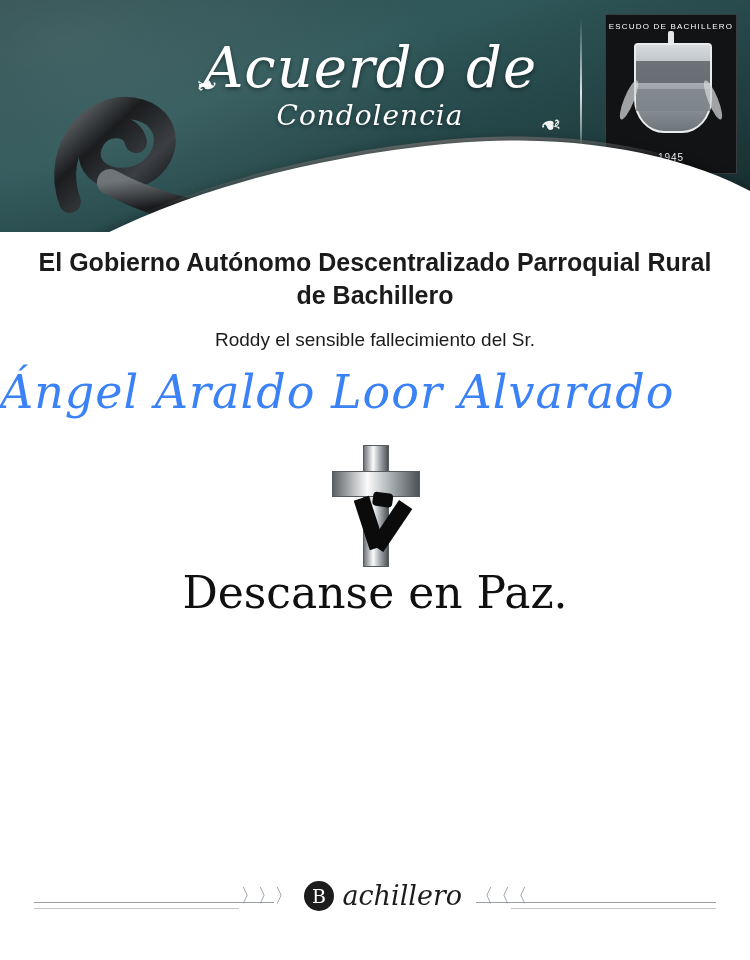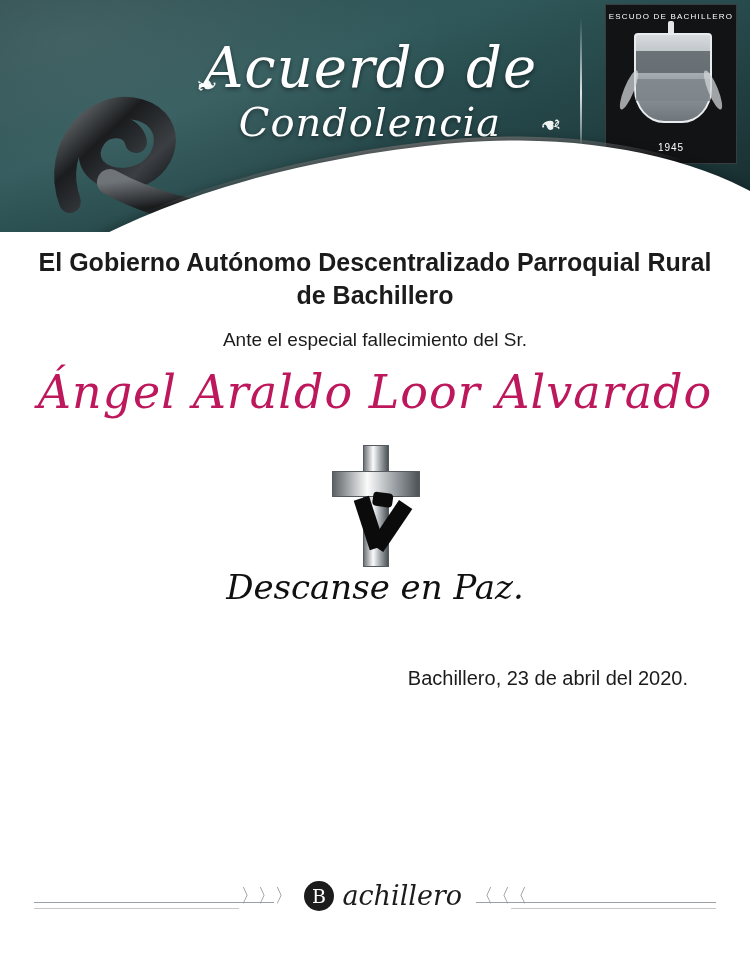--- a/index.html
+++ b/index.html
@@ -87,21 +87,21 @@
     font-style: italic;
     font-size: 56px;
     letter-spacing: 1px;
     text-shadow: 0 2px 4px rgba(0,0,0,0.45);
   }
   .header-title .l2 {
     display: block;
     margin-top: 6px;
     font-family: "DejaVu Serif", serif;
     font-style: italic;
-    font-size: 40px;
+    font-size: 28px;
     letter-spacing: 1px;
     text-shadow: 0 2px 4px rgba(0,0,0,0.45);
   }
   .flourish {
     position: absolute;
     color: #ffffff;
     font-size: 26px;
     font-family: "DejaVu Serif", serif;
     opacity: .95;
   }
@@ -114,21 +114,21 @@
     top: 18px;
     width: 2px;
     height: 150px;
     background: linear-gradient(180deg, rgba(255,255,255,0), rgba(255,255,255,0.85), rgba(255,255,255,0));
   }
 
   
   .crest {
     position: absolute;
     left: 605px;
-    top: 4px;
+    top: 14px;
     width: 130px;
     height: 158px;
     background: #111315;
     border: 1px solid #3a3d40;
     overflow: hidden;
   }
   .crest-ring-text {
     position: absolute;
     top: 7px; left: 0;
     width: 130px;
@@ -200,25 +200,25 @@
     padding: 0 24px;
   }
   .lead {
     margin-top: 18px;
     text-align: center;
     font-size: 19px;
     color: #1b1b1b;
   }
   .deceased {
     margin-top: 14px;
-    text-align: center;
+    text-align: left;
     font-family: "DejaVu Serif", serif;
     font-style: italic;
     font-size: 46px;
-    color: #be185d;
+    color: #3b82f6;
     letter-spacing: 1px;
     white-space: nowrap;
   }
   .message {
     margin-top: 26px;
     padding: 0 40px;
     text-align: center;
     font-size: 19px;
     line-height: 1.5;
     color: #1b1b1b;
@@ -272,22 +272,21 @@
     position: absolute;
     left: 2px; top: -6px;
     width: 20px; height: 14px;
     background: #0b0b0b;
     border-radius: 4px;
   }
 
   .rip {
     text-align: center;
     font-family: "DejaVu Serif", serif;
-    font-style: italic;
-    font-size: 34px;
+    font-size: 44px;
     color: #101010;
     margin-top: -4px;
   }
 
   .place-date {
     margin-top: 60px;
     padding-right: 62px;
     text-align: right;
     font-size: 20px;
     color: #1b1b1b;
@@ -387,37 +386,36 @@
       <div class="crest-leaf r"></div>
       <div class="crest-year">1945</div>
     </div>
 
     <div class="sweep-edge"></div>
     <div class="sweep"></div>
   </div>
 
   <div class="body">
     <div class="org-name">El Gobierno Autónomo Descentralizado Parroquial Rural de Bachillero</div>
-    <div class="lead">Ante el especial fallecimiento del Sr.</div>
+    <div class="lead">Roddy el sensible fallecimiento del Sr.</div>
     <div class="deceased">Ángel Araldo Loor Alvarado</div>
 
     <div class="cross-wrap">
       <div class="cross">
         <div class="v"></div>
         <div class="h"></div>
       </div>
       <div class="mourn-ribbon">
         <span class="a"></span>
         <span class="b"></span>
         <span class="knot"></span>
       </div>
     </div>
 
     <div class="rip">Descanse en Paz.</div>
-    <div class="place-date">Bachillero, 23 de abril del 2020.</div>
   </div>
 
   <div class="footer">
     <div class="footer-rule l"></div>
     <div class="footer-rule l2"></div>
     <div class="footer-rule r"></div>
     <div class="footer-rule r2"></div>
     <div class="footer-brand">
       <span class="chevrons">〉〉〉</span>
       <span class="brand-mark">B</span>

